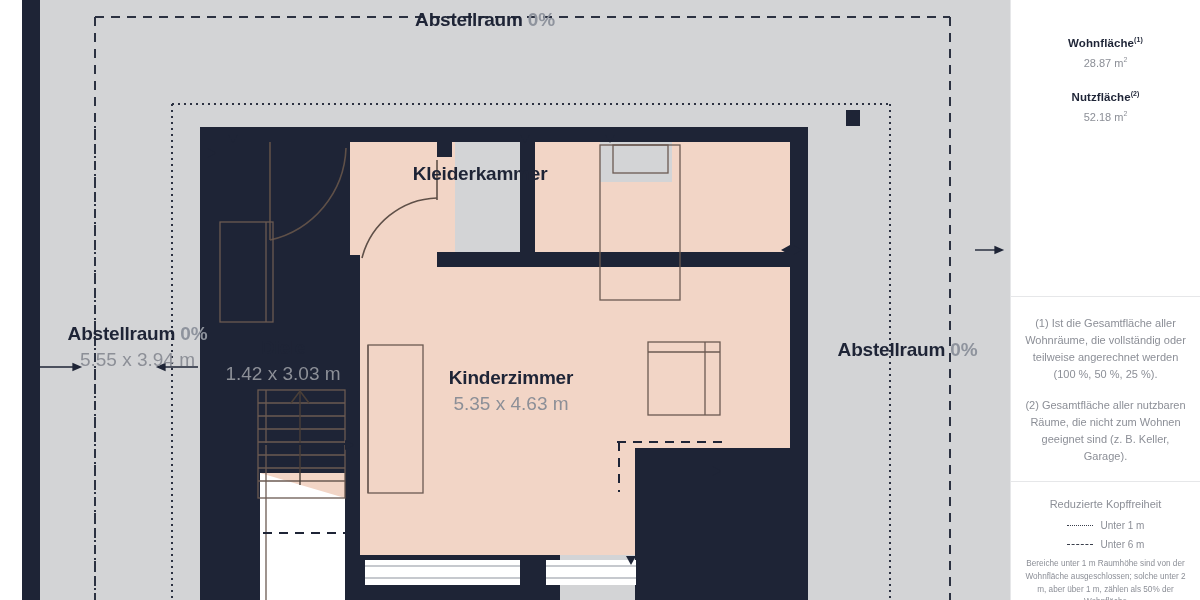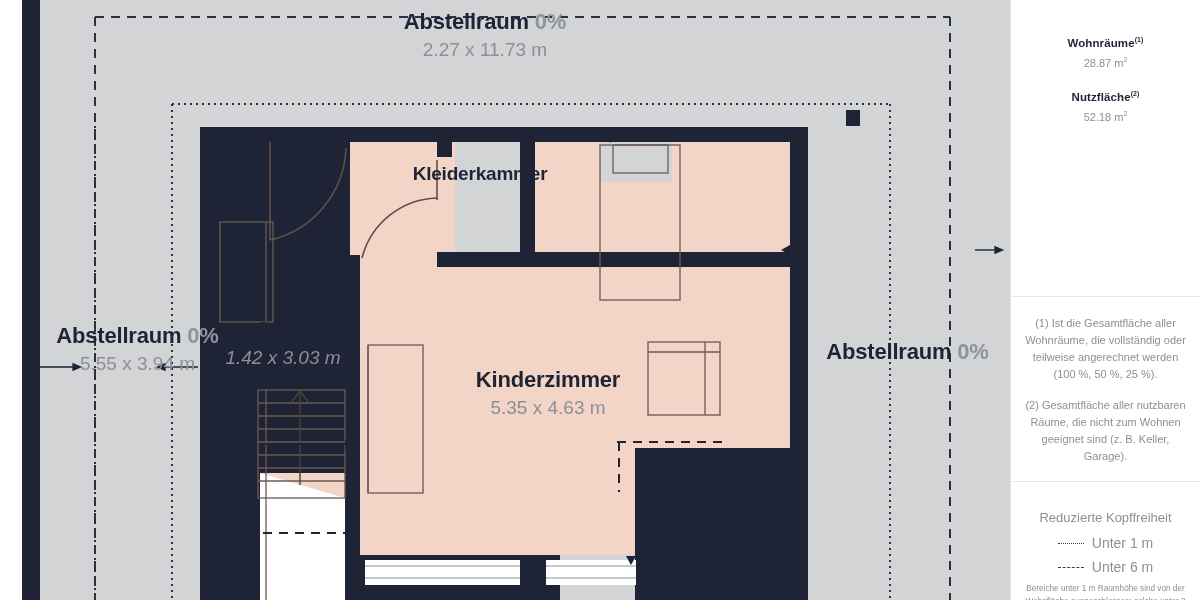--- a/index.html
+++ b/index.html
@@ -31,41 +31,41 @@
   .plan-label {
     position: absolute;
     text-align: center;
     line-height: 1.25;
     white-space: nowrap;
     pointer-events: none;
   }
   .plan-label .nm {
     display: block;
     font-weight: bold;
-    font-size: 22px;
+    font-size: 19px;
     color: #1e2436;
     letter-spacing: -0.2px;
   }
   .plan-label .nm .pct {
     font-weight: bold;
     color: #8e939d;
   }
   .plan-label .dim {
     display: block;
     font-size: 19px;
     color: #8c8f97;
     margin-top: 2px;
   }
 
   .lbl-abstell-top   { left: 340px; top: 8px;   width: 290px; }
   .lbl-abstell-left  { left: 30px;  top: 322px; width: 215px; }
   .lbl-abstell-right { left: 800px; top: 338px; width: 215px; }
   .lbl-kleider       { left: 345px; top: 162px; width: 270px; }
-  .lbl-diele         { left: 208px; top: 316px; width: 150px; font-style: italic; }
-  .lbl-kinder        { left: 438px; top: 366px; width: 220px; }
+  .lbl-diele         { left: 208px; top: 336px; width: 150px; }
+  .lbl-kinder        { left: 401px; top: 366px; width: 220px; }
 
   .lbl-kleider .nm { font-size: 19px; }
 
   
   #panel {
     position: absolute;
     left: 1010px; top: 0;
     width: 190px;
     height: 600px;
     background: #ffffff;
@@ -103,36 +103,35 @@
   .sect-notes { padding-top: 18px; padding-bottom: 16px; }
   .note {
     font-size: 11px;
     line-height: 1.55;
     color: #8c8f97;
   }
   .note + .note { margin-top: 14px; }
 
   .sect-legend { padding-top: 16px; padding-bottom: 14px; }
   .legend-title {
-    font-size: 13px;
+    font-size: 11px;
     color: #8c8f97;
     margin-bottom: 10px;
-    margin-top: 12px;
   }
   .legend-row {
     display: flex;
     align-items: center;
     justify-content: center;
     gap: 8px;
     margin-bottom: 8px;
   }
   .legend-swatch { width: 26px; height: 0; }
   .legend-swatch.dotted { border-top: 1.6px dotted #3a3f4c; }
   .legend-swatch.dashed { border-top: 1.6px dashed #3a3f4c; }
-  .legend-text { font-size: 14px; color: #8c8f97; }
+  .legend-text { font-size: 10px; color: #8c8f97; }
   .legend-note {
     font-size: 8.2px;
     line-height: 1.55;
     color: #8c8f97;
     margin-top: 8px;
   }
   .sect-foot { height: 34px; }
 </style>
 </head>
 <body>
@@ -326,21 +325,20 @@
         <path d="M790,245 l-9,5 l9,5 z"></path>
         <path d="M793,245 l9,5 l-9,5 z"></path>
         <path d="M216,148 l9,5 l-9,5 z" transform="translate(-9,0)"></path>
         <path d="M626,556 l5,9 l5,-9 z"></path>
       </g>
     </svg>
 
     <div class="plan-label lbl-abstell-top">
       <span class="nm"><span>Abstellraum</span>
         <span class="pct">0%</span></span>
-      <span class="dim">2.27 x 11.73 m</span>
     </div>
 
     <div class="plan-label lbl-abstell-left">
       <span class="nm"><span>Abstellraum</span>
         <span class="pct">0%</span></span>
       <span class="dim">5.55 x 3.94 m</span>
     </div>
 
     <div class="plan-label lbl-abstell-right">
       <span class="nm"><span>Abstellraum</span>
@@ -359,21 +357,21 @@
     <div class="plan-label lbl-kinder">
       <span class="nm">Kinderzimmer</span>
       <span class="dim">5.35 x 4.63 m</span>
     </div>
   </div>
 
   <div id="panel">
 
     <div class="panel-section sect-areas">
       <div class="area-block">
-        <div class="area-name"><span>Wohnräume</span><sup>(1)</sup></div>
+        <div class="area-name"><span>Wohnfläche</span><sup>(1)</sup></div>
         <div class="area-val"><span>28.87 m</span><sup>2</sup></div>
       </div>
 
       <div class="area-block">
         <div class="area-name"><span>Nutzfläche</span><sup>(2)</sup></div>
         <div class="area-val"><span>52.18 m</span><sup>2</sup></div>
       </div>
     </div>
 
     <div class="panel-divider"></div>

